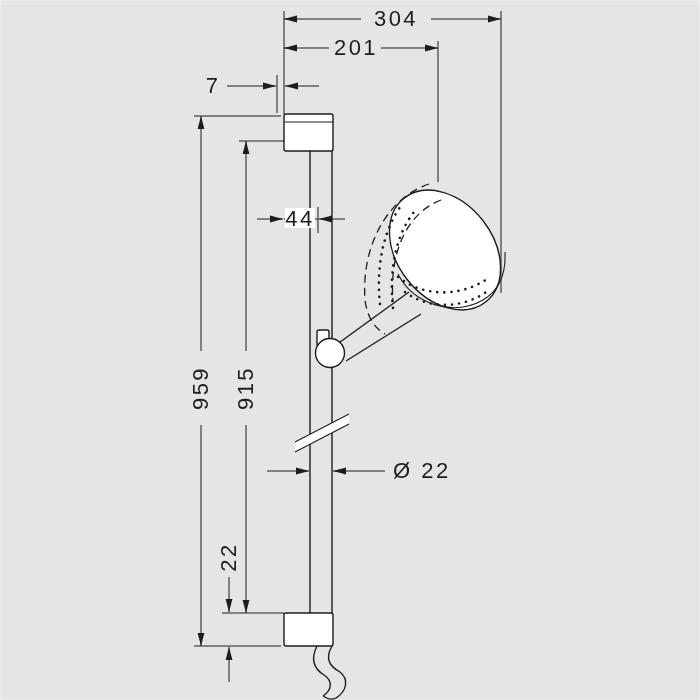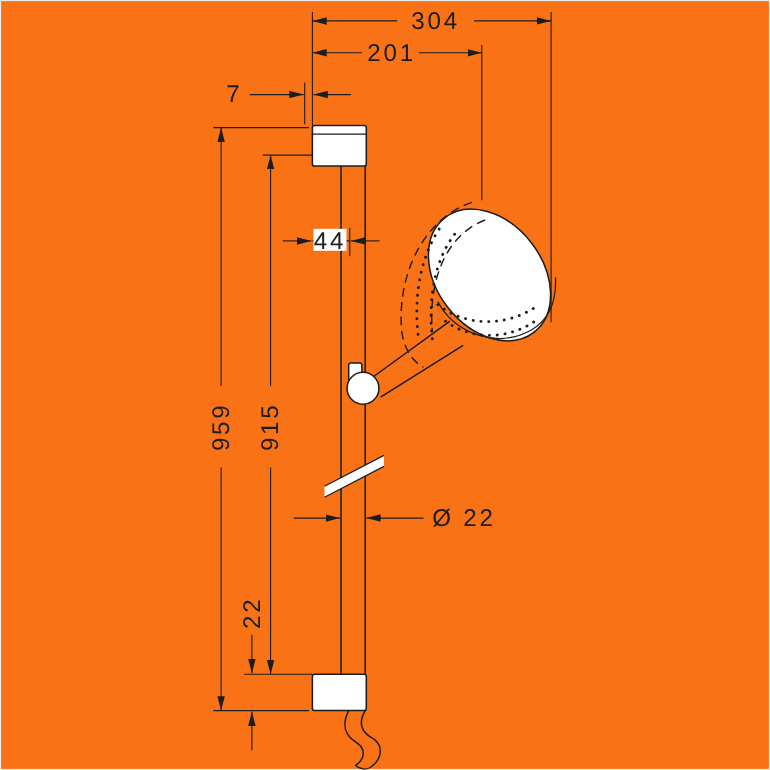--- a/index.html
+++ b/index.html
@@ -1,18 +1,18 @@
 <!DOCTYPE html>
 <html><head>
 <meta charset="utf-8">
 <style>
   html, body { margin: 0; padding: 0; background: #ffffff; }
   .stage {
     width: 700px; height: 700px; position: relative;
-    background: #f97316; border: 1px solid #ececec; box-sizing: border-box;
+    background: #e5e5e5; border: 1px solid #ececec; box-sizing: border-box;
     font-family: "Liberation Sans", sans-serif;
   }
   svg { display: block; }
 
   
   .ext line { stroke: #1d1d1b; stroke-width: 1; }
 
   
   .draw * { stroke: #1d1d1b; stroke-width: 1.4; fill: none; }
   .draw .wfill { fill: #ffffff; }

